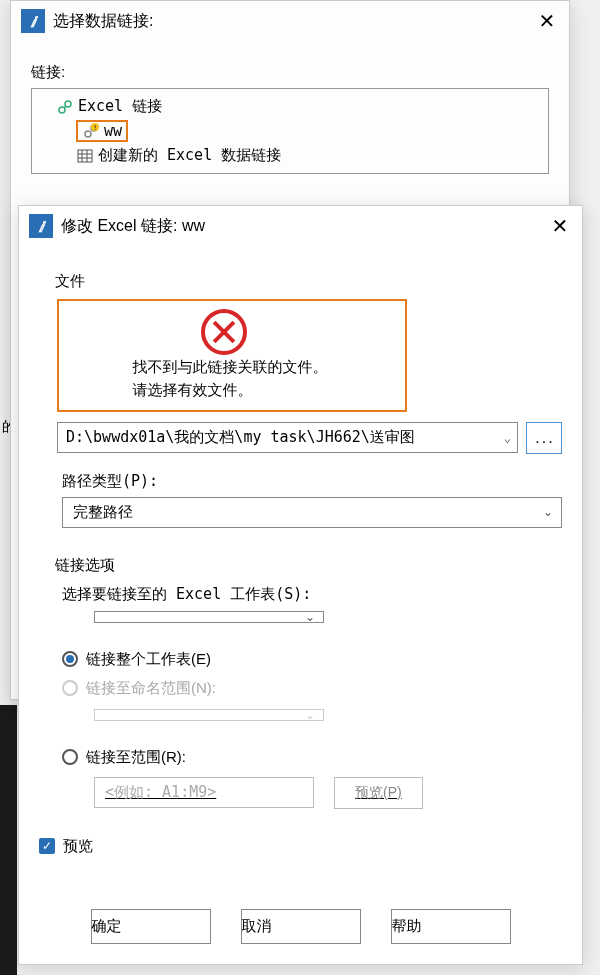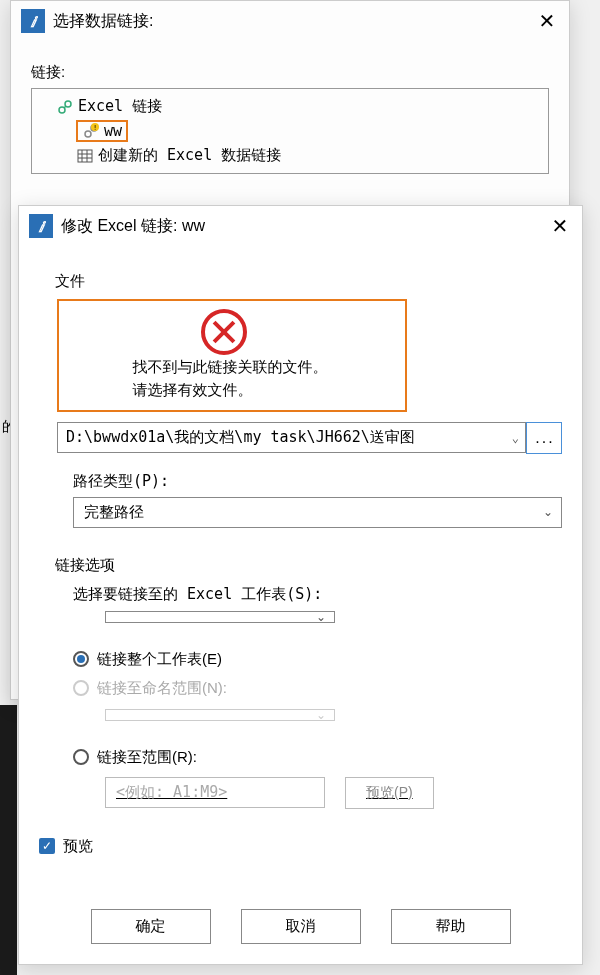--- a/index.html
+++ b/index.html
@@ -63,35 +63,35 @@
   display: flex; align-items: center; justify-content: center;
   margin-right: 12px;
 }
 .error-icon::before, .error-icon::after {
   content: ""; position: absolute; width: 28px; height: 4px; background: #d62626;
 }
 .error-icon { position: relative; }
 .error-icon::before { transform: rotate(45deg); }
 .error-icon::after { transform: rotate(-45deg); }
 .error-text { font-size: 15px; line-height: 1.55; }
-.file-row { display: flex; align-items: center; margin-left: 18px; }
+.file-row { display: flex; align-items: center; margin-left: 18px; gap: 8px; }
 .file-input {
   flex: 1; border: 1px solid #888; padding: 5px 26px 5px 8px;
   font-family: "SimSun", monospace; font-size: 15px; position: relative;
 }
 .file-input .chev {
   position: absolute; right: 6px; top: 50%; transform: translateY(-50%);
   font-size: 12px; color: #555;
 }
 .browse-btn {
   width: 36px; height: 32px; border: 1px solid #4a90d9;
   display: flex; align-items: center; justify-content: center;
   font-size: 16px; letter-spacing: 2px; padding-left: 2px; cursor: pointer;
 }
-.indent-block { margin-left: 34px; }
+.indent-block { margin-left: 23px; }
 .path-label { font-family: "SimSun", monospace; font-size: 15px; margin-top: 18px; margin-bottom: 6px; }
 .select-box {
   border: 1px solid #888; padding: 5px 40px 5px 10px; font-size: 15px;
   position: relative; background: #fff;
 }
 .select-box .chev {
   position: absolute; right: 8px; top: 50%; transform: translateY(-50%);
   font-size: 12px; color: #555;
 }
 .radio-row { display: flex; align-items: center; gap: 8px; margin: 10px 0; font-size: 15px; }
@@ -119,21 +119,21 @@
   width: 16px; height: 16px; background: #2a6fb5; border-radius: 2px;
   display: inline-flex; align-items: center; justify-content: center;
   color: #fff; font-size: 12px; line-height: 1;
 }
 .footer {
   position: absolute; bottom: 10px; left: 0; right: 0;
   display: flex; justify-content: center; gap: 30px; padding: 10px 0;
 }
 .btn {
   border: 1px solid #888; background: #fff; padding: 7px 0;
-  font-size: 15px; width: 120px; text-align: center; cursor: pointer;
+  font-size: 15px; width: 120px; cursor: pointer;
 }
 .small-select { width: 230px; display: inline-block; }
 .bottom-dark {
   position: absolute; bottom: 0; left: 0; width: 17px; height: 270px;
   background: #1b1b1b;
 }
 .side-text {
   position: absolute; left: 2px; top: 418px; font-size: 14px;
 }
 </style>

